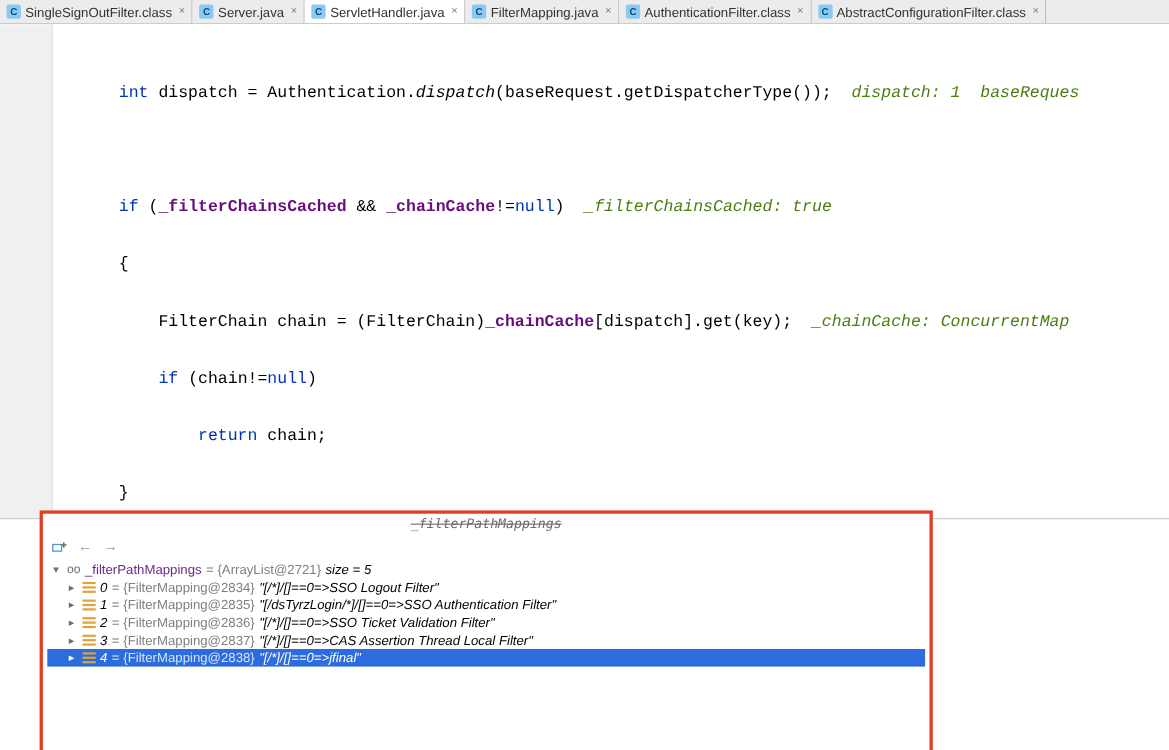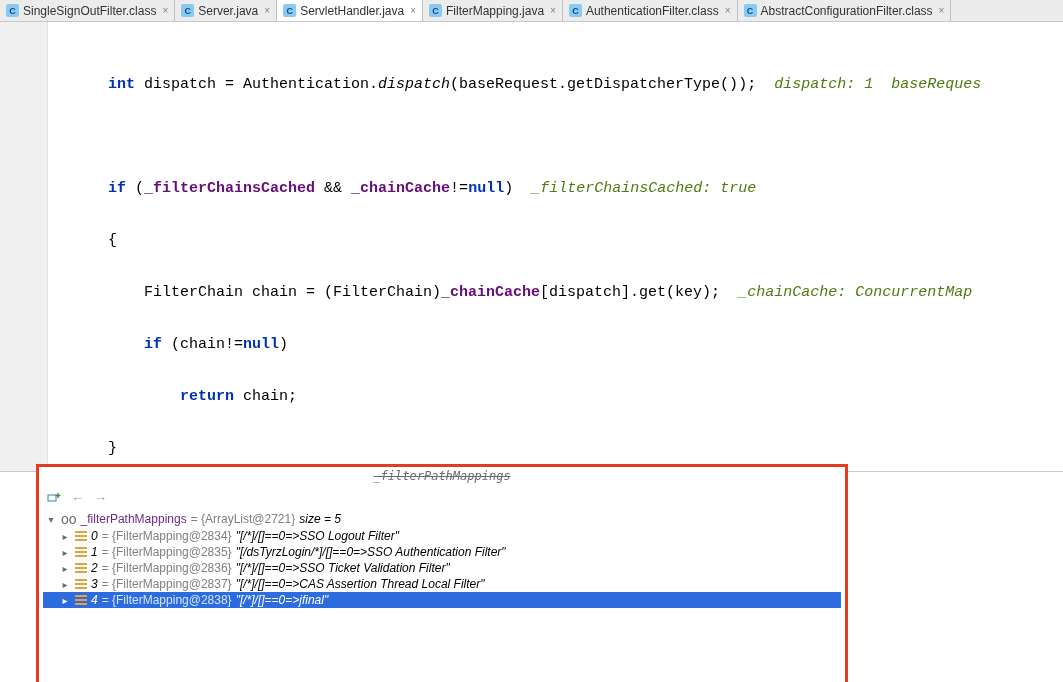--- a/index.html
+++ b/index.html
@@ -57,21 +57,21 @@
     background: #f0f0f0;
     border-right: 1px solid #e0e0e0;
   }
   .code-lines {
     padding-left: 108px;
     padding-top: 24px;
     line-height: 26px;
     font-size: 15px;
     white-space: pre;
   }
-  .kw { color: #0033b3; font-weight: bold; }
+  .kw { color: #0033b3; font-weight: normal; }
   .field { color: #660e7a; font-weight: bold; }
   .static-method { color: #000; font-style: italic; }
   .inline-hint { color: #4d7c0f; font-style: italic; }
   
   .debug-panel {
     border: 3px solid #e33b24;
     margin: 0 auto;
     width: 812px;
     position: absolute;
     left: 36px; top: 464px;
@@ -106,21 +106,21 @@
   .tree-caret { width: 12px; text-align: center; color: #6e6e6e; font-size: 10px;}
   .tree-row.selected .tree-caret { color: #fff; }
   .lvl1 { padding-left: 16px; }
   .obj-icon {
     width: 12px; height: 10px;
     display: inline-flex; flex-direction: column;
     justify-content: space-between;
   }
   .obj-icon span { height:2px; background:#e2a23b; }
   .glasses {
-    font-size: 14px; color:#6e6e6e;
+    font-size: 11px; color:#6e6e6e;
   }
   .var-name { color: #6a2a8a; }
   .var-type { color: #808080; }
   .tree-row.selected .var-type { color: #d5e3fa; }
   .var-val { color: #000; font-style: italic; }
   .tree-row.selected .var-val { color: #fff; }
 </style>
 </head>
 <body>
 

